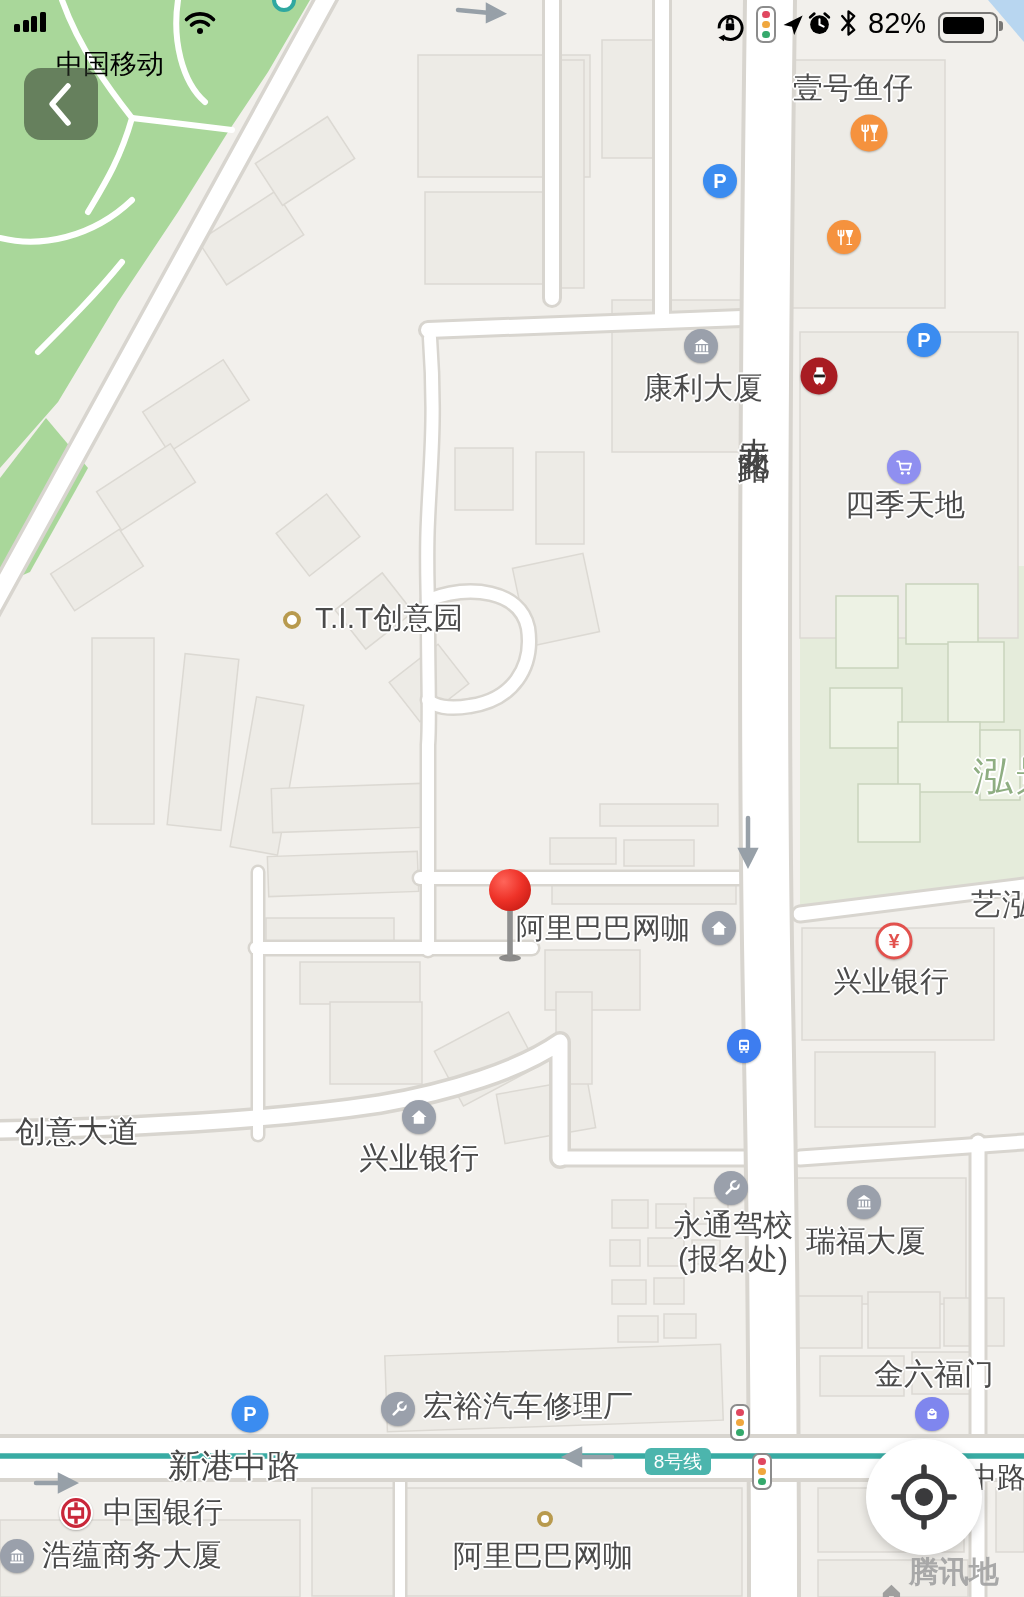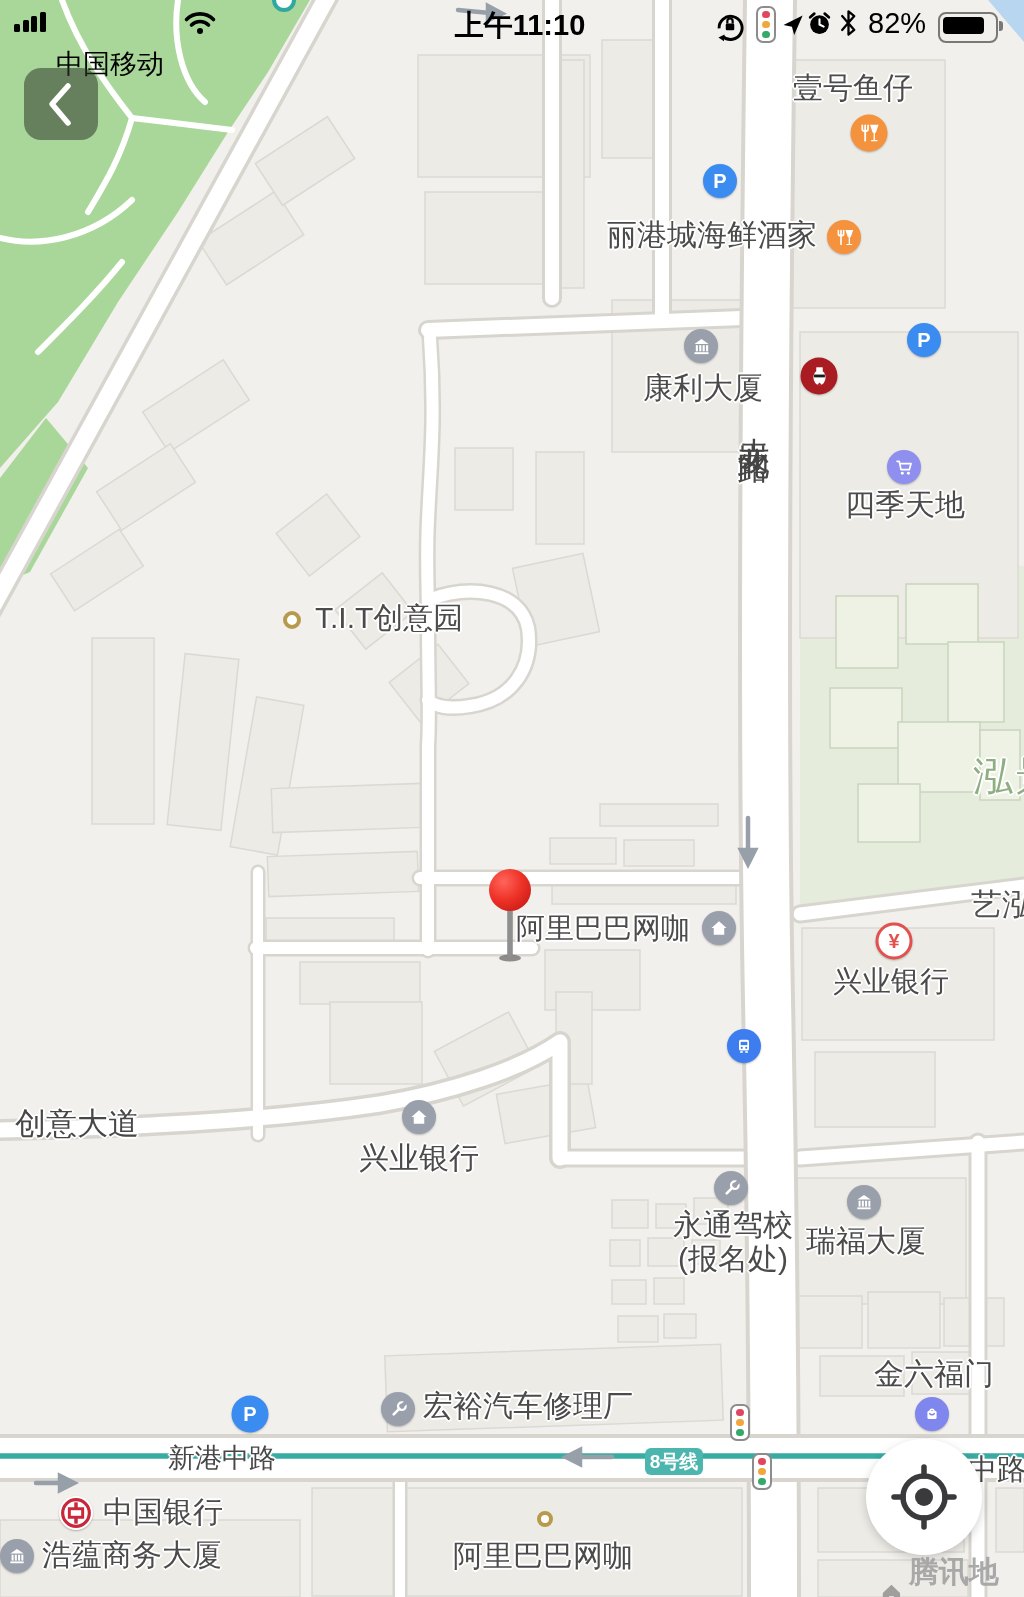--- a/index.html
+++ b/index.html
@@ -14,21 +14,21 @@
   
   .halo{
     text-shadow:0 0 3px #fff,0 0 3px #fff,1px 1px 0 #fff,-1px -1px 0 #fff,
       1px -1px 0 #fff,-1px 1px 0 #fff,0 2px 0 #fff,0 -2px 0 #fff,2px 0 0 #fff,-2px 0 0 #fff;
   }
   .poi-label{
     position:absolute;font-size:30px;line-height:1.05;color:#4b4b4b;font-weight:500;
     white-space:nowrap;transform:translateY(-50%);
   }
   .centered{transform:translate(-50%,-50%);text-align:center;}
-  .road-label{position:absolute;font-size:31px;color:#474747;font-weight:500;white-space:nowrap;transform:translateY(-50%);}
+  .road-label{position:absolute;font-size:31px;color:#474747;font-weight:500;white-space:nowrap;transform:translateY(-50%);margin-top:8px;}
   .green-label{position:absolute;font-size:40px;color:#8fae82;font-weight:500;white-space:nowrap;transform:translateY(-50%);letter-spacing:3px;}
   .area-gray{position:absolute;font-size:31px;color:#525252;font-weight:500;white-space:nowrap;transform:translateY(-50%);}
   .v-road-label{
     position:absolute;writing-mode:vertical-rl;text-orientation:upright;
     font-size:32px;color:#454545;font-weight:500;letter-spacing:5px;
   }
   
   .picon{position:absolute;border-radius:50%;display:flex;align-items:center;justify-content:center;
     transform:translate(-50%,-50%);box-shadow:0 1px 2px rgba(0,0,0,.25);}
   .i36{width:37px;height:37px;}
@@ -42,22 +42,22 @@
   .yuan{background:#fff;border:3px solid #e2514d;color:#e2514d;font-weight:700;font-size:20px;box-sizing:border-box;}
   .kfc{background:#a81c22;}
   .ring-marker{position:absolute;background:#fff;border:4px solid #b89a4e;border-radius:50%;
     transform:translate(-50%,-50%);box-sizing:border-box;}
   .tlight{position:absolute;width:20px;height:37px;background:#fff;border:2.5px solid #8c8c8c;
     border-radius:7px;display:flex;flex-direction:column;align-items:center;justify-content:space-evenly;
     transform:translate(-50%,0);box-sizing:border-box;}
   .tlight i{width:7.5px;height:7.5px;border-radius:50%;display:block;}
   .tl-r{background:#e0475f;}.tl-y{background:#f0a73e;}.tl-g{background:#35a96c;}
   .metro-badge{
-    position:absolute;left:645px;top:1448px;width:58px;height:27px;background:#4cb5ad;
-    border-radius:6px;color:#fff;font-size:19px;font-weight:700;display:flex;align-items:center;justify-content:center;
+    position:absolute;left:645px;top:1448px;width:66px;height:27px;background:#4cb5ad;
+    border-radius:6px;color:#fff;font-size:19px;font-weight:400;display:flex;align-items:center;justify-content:center;
   }
   
   #pin{position:absolute;left:487px;top:869px;}
   
   #status-bar{position:absolute;left:0;top:0;width:1024px;height:48px;color:#000;}
   #carrier{position:absolute;left:56px;top:7px;font-size:27px;font-weight:400;margin-top:39px;}
   #time{position:absolute;left:432px;top:6px;width:176px;text-align:center;font-size:29px;font-weight:600;}
   #batt-pct{position:absolute;left:868px;top:7px;font-size:29px;}
   .sigbar{position:absolute;background:#000;border-radius:1.5px;width:6px;}
   #battery-body{position:absolute;left:938px;top:12px;width:56px;height:27px;border:2.5px solid rgba(0,0,0,.5);border-radius:8px;}
@@ -227,41 +227,40 @@
       <path d="M36,1483 H62" fill="none"></path>
         <polygon points="60,1476 60,1490 74,1483"></polygon>
       <path d="M458,10 L490,13" fill="none"></path>
         <polygon points="488,6 488,20 502,13.5"></polygon>
     </g>
   </svg>
 
   <div id="metro-ring" class="ov"></div>
 
   <div class="v-road-label halo" style="left:732px;top:412px;">赤岗北路</div>
-  <div class="road-label halo" style="left:168px;top:1458px;font-size:27px;">新港中路</div>
+  <div class="road-label halo" style="left:168px;top:1458px;font-size:33px;">新港中路</div>
   <div class="road-label halo" style="left:968px;top:1470px;font-size:29px;">中路</div>
   <div class="road-label halo" style="left:15px;top:1124px;">创意大道</div>
   <div class="metro-badge">8号线</div>
 
   <div class="green-label halo" style="left:933px;top:776px;margin-left:40px;">泓景</div>
   <div class="area-gray halo" style="left:971px;top:905px;">艺泓</div>
 
   <div class="poi-label halo" style="left:793px;top:88px;">壹号鱼仔</div>
   <div class="picon i36 orange" style="left:869px;top:133px;">
     <svg width="23" height="23" viewBox="0 0 24 24" fill="none" stroke="#fff" stroke-width="1.9" stroke-linecap="round">
       <path d="M5,4 v4 M8,4 v4 M11,4 v4 M8,8 v12 M5,8 a3,2 0 0 0 6,0"></path>
       <path d="M14,4 h7 l-2.4,7 h-2.2 z M17.5,11 v9 M14.8,20 h5.4" fill="#fff" stroke-width="1.4"></path>
     </svg>
   </div>
 
   <div class="picon i33 bluep" style="left:720px;top:181px;">
     <span>P</span>
   </div>
 
-  <div class="poi-label halo" style="left:607px;top:235px;">丽港城海鲜酒家</div>
   <div class="picon i33 orange" style="left:844px;top:237px;">
     <svg width="21" height="21" viewBox="0 0 24 24" fill="none" stroke="#fff" stroke-width="1.9" stroke-linecap="round">
       <path d="M5,4 v4 M8,4 v4 M11,4 v4 M8,8 v12 M5,8 a3,2 0 0 0 6,0"></path>
       <path d="M14,4 h7 l-2.4,7 h-2.2 z M17.5,11 v9 M14.8,20 h5.4" fill="#fff" stroke-width="1.4"></path>
     </svg>
   </div>
 
   <div class="picon i33 grayic" style="left:701px;top:346px;">
     <svg width="21" height="21" viewBox="0 0 24 24" fill="#fff">
       <polygon points="12,3.5 20,9 4,9"></polygon>
@@ -427,21 +426,20 @@
       <span class="sigbar" style="left:22.5px;top:20px;height:12px;"></span>
       <span class="sigbar" style="left:31px;top:16px;height:16px;"></span>
       <span class="sigbar" style="left:39.5px;top:12px;height:20px;"></span>
     </div>
     <span id="carrier">中国移动</span>
     <svg class="ov" style="left:182px;top:8px;" width="36" height="28" viewBox="0 0 36 28" fill="none" stroke="#000" stroke-width="3.6" stroke-linecap="round">
       <path d="M4.5,11.5 a19,19 0 0 1 27,0"></path>
       <path d="M9.5,17 a12,12 0 0 1 17,0"></path>
       <circle cx="18" cy="23" r="3" fill="#000" stroke="none"></circle>
     </svg>
-    <span id="time">上午11:10</span>
     <svg class="ov" style="left:712px;top:9px;" width="36" height="34" viewBox="0 0 28 28">
       <path d="M5,16 a9.5,9.5 0 1 1 3,6.5" fill="none" stroke="#000" stroke-width="2.4"></path>
       <polygon points="9.5,21 4.5,23.5 9,26.5" fill="#000"></polygon>
       <rect x="10.5" y="12" width="7" height="5.5" rx="1" fill="#000"></rect>
       <path d="M11.8,12 v-2 a2.2,2.2 0 0 1 4.4,0 v2" fill="none" stroke="#000" stroke-width="1.8"></path>
     </svg>
     <svg class="ov" style="left:779px;top:12px;" width="27" height="27" viewBox="0 0 24 24">
       <path d="M21,3 L4,11.5 l7.5,1.5 2,7.5 Z" fill="#000"></path>
     </svg>
     <svg class="ov" style="left:806px;top:10px;" width="27" height="27" viewBox="0 0 26 26">

